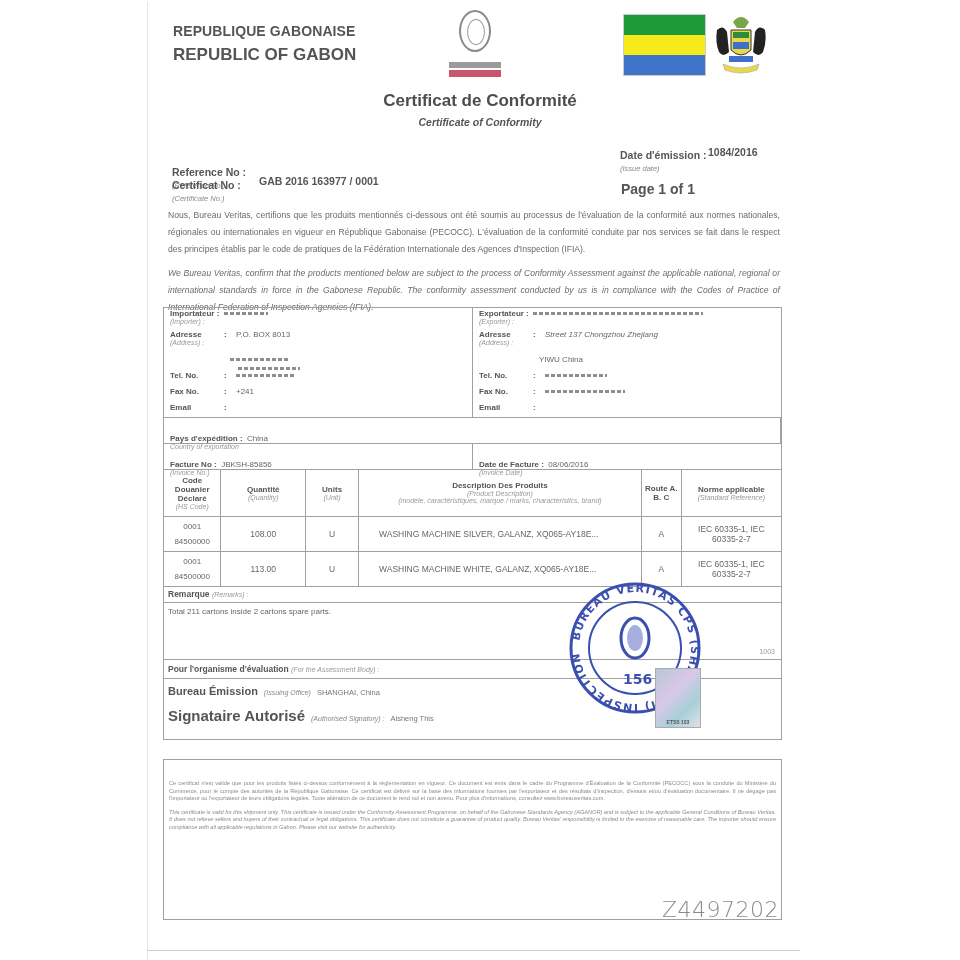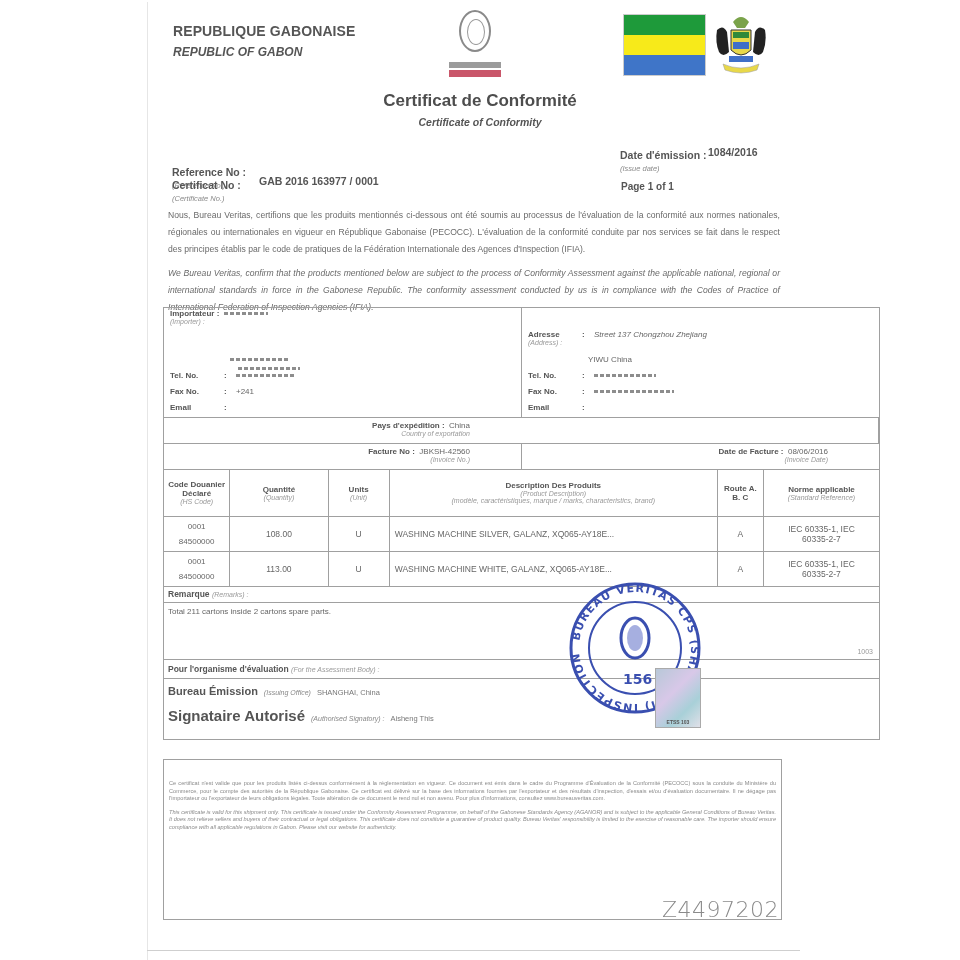--- a/index.html
+++ b/index.html
@@ -3,21 +3,21 @@
 <meta charset="utf-8">
 <style>
   * { box-sizing: border-box; margin: 0; padding: 0; }
   html, body { width: 960px; height: 960px; background: #ffffff; overflow: hidden; }
   body { font-family: "Liberation Sans", sans-serif; color: #4a4a4a; position: relative; }
 
   .page { position: absolute; left: 147px; top: 2px; width: 660px; height: 958px; background: #fff; border-left: 1px solid #e6e6e6; }
   .page-bottom-rule { position: absolute; left: 147px; top: 950px; width: 653px; height: 1px; background: #cfcfcf; }
 
   .hdr-fr { position: absolute; left: 173px; top: 23px; font-weight: bold; font-size: 14px; color: #555; letter-spacing: 0.1px; }
-  .hdr-en { position: absolute; left: 173px; top: 45px; font-weight: bold; font-style: italic; font-size: 12px; color: #555; }
+  .hdr-en { position: absolute; left: 173px; top: 45px; font-weight: bold; font-size: 17px; color: #555; }
 
   .bv-logo { position: absolute; left: 447px; top: 10px; width: 56px; height: 68px; }
   .bv-oval { position: absolute; left: 12px; top: 0; width: 32px; height: 42px; border: 2px solid #8a8a8a; border-radius: 50%; }
   .bv-oval::after { content: ""; position: absolute; left: 6px; top: 7px; width: 16px; height: 24px; border: 1px solid #9a9a9a; border-radius: 50%; }
   .bv-bar1 { position: absolute; left: 2px; top: 52px; width: 52px; height: 6px; background: #9b9b9b; }
   .bv-bar2 { position: absolute; left: 2px; top: 60px; width: 52px; height: 7px; background: #c9566a; }
 
   .flag { position: absolute; left: 623px; top: 14px; width: 83px; height: 62px; border: 1px solid #ccc; }
   .flag .g { height: 33.3%; background: #1e9a3a; }
   .flag .y { height: 33.4%; background: #f7ea1a; }
@@ -30,48 +30,48 @@
 
   .lbl { font-weight: bold; font-size: 10.5px; color: #555; }
   .sub { font-style: italic; font-size: 7.5px; color: #8a8a8a; display: block; margin-top: 1px; }
   .val { font-weight: bold; font-size: 10.5px; color: #555; }
 
   .ref-block { position: absolute; left: 172px; top: 162px; }
   .cert-block { position: absolute; left: 172px; top: 175px; }
   .cert-block .val { position: absolute; left: 87px; top: 0; white-space: nowrap; }
   .date-block { position: absolute; left: 620px; top: 145px; }
   .date-block .val { position: absolute; left: 88px; top: 1px; white-space: nowrap; }
-  .page-no { position: absolute; left: 621px; top: 181px; font-weight: bold; font-size: 10px; color: #555; }
+  .page-no { position: absolute; left: 621px; top: 181px; font-weight: bold; font-size: 14px; color: #555; }
 
   .para { position: absolute; left: 168px; width: 612px; font-size: 8.6px; line-height: 17px; color: #6a6a6a; text-align: justify; }
   .para.fr { top: 207px; }
   .para.en { top: 265px; font-style: italic; }
 
-  .tbl { position: absolute; left: 163px; top: 307px; width: 717px; border: 1px solid #a0a0a0; }
+  .tbl { position: absolute; left: 163px; top: 307px; width: 619px; border: 1px solid #a0a0a0; }
   .row2 { display: flex; border-bottom: 1px solid #a0a0a0; }
   .row2 .cell { flex: 1; padding: 2px 6px; position: relative; }
   .row2 .cell:first-child { border-right: 1px solid #a0a0a0; }
   .party { height: 110px; }
   .kv { position: absolute; left: 6px; font-size: 8px; font-weight: bold; color: #555; width: 300px; }
   .kv .k { display: inline-block; width: 54px; }
   .kv .sep { display: inline-block; width: 12px; }
   .kv .v { font-weight: normal; color: #666; }
   .kv .s { display: block; font-style: italic; font-weight: normal; font-size: 7px; color: #999; }
   .blur { display: inline-block; height: 3px; background: repeating-linear-gradient(90deg, #8d8d8d 0 4px, transparent 4px 6px); vertical-align: middle; }
 
   .info { height: 26px; }
-  .info .kv { top: 3px; text-align: right; }
+  .info .kv { top: 16px; }
 
   .goods { width: 100%; border-collapse: collapse; }
   .goods th, .goods td { border-right: 1px solid #a0a0a0; border-bottom: 1px solid #a0a0a0; text-align: center; vertical-align: middle; font-size: 8px; color: #555; }
   .goods th:last-child, .goods td:last-child { border-right: none; }
   .goods th { font-weight: bold; height: 46px; padding: 2px; }
   .goods th .s { display: block; font-style: italic; font-weight: normal; font-size: 7px; color: #999; }
   .goods td { height: 35px; font-size: 8.5px; color: #666; }
-  .goods td.desc { text-align: left; padding-left: 5px; }
+  .goods td.desc { text-align: left; padding-left: 20px; }
   .goods td.hs { font-size: 8px; line-height: 15px; }
 
   .remark-head { height: 16px; border-bottom: 1px solid #a0a0a0; padding: 2px 4px; font-size: 8.5px; }
   .remark-body { height: 57px; border-bottom: 1px solid #a0a0a0; padding: 3px 4px; font-size: 8px; color: #666; line-height: 11px; position: relative; }
   .remark-body .corner { position: absolute; right: 6px; bottom: 2px; font-size: 7px; color: #999; }
   .org-head { height: 19px; border-bottom: 1px solid #a0a0a0; padding: 4px 4px; font-size: 8.5px; }
   .org-body { height: 60px; padding: 6px 4px; font-size: 8.5px; position: relative; }
   .org-line { margin-bottom: 10px; }
   .org-line .small { font-style: italic; font-size: 7px; color: #888; font-weight: normal; margin: 0 6px; }
   .org-line .v { font-size: 7.5px; color: #777; font-weight: normal; }
@@ -137,34 +137,42 @@
 <div class="para fr">Nous, Bureau Veritas, certifions que les produits mentionnés ci-dessous ont été soumis au processus de l'évaluation de la conformité aux normes nationales, régionales ou internationales en vigueur en République Gabonaise (PECOCC). L'évaluation de la conformité conduite par nos services se fait dans le respect des principes établis par le code de pratiques de la Fédération Internationale des Agences d'Inspection (IFIA).</div>
 <div class="para en">We Bureau Veritas, confirm that the products mentioned below are subject to the process of Conformity Assessment against the applicable national, regional or international standards in force in the Gabonese Republic. The conformity assessment conducted by us is in compliance with the Codes of Practice of International Federation of Inspection Agencies (IFIA).</div>
 
 <div class="tbl">
   <div class="row2 party">
     <div class="cell">
       <div class="kv" style="top:1px">
         <span class="k">Importateur :</span><span class="blur" style="width:44px"></span>
         <span class="s">(Importer) :</span>
       </div>
+      <div class="kv" style="top:22px">
+        <span class="k">Adresse</span><span class="sep">:</span><span class="v">P.O. BOX 8013</span>
+        <span class="s">(Address) :</span>
+      </div>
       <div class="kv" style="top:47px;left:66px">
         <span class="blur" style="width:58px"></span><br><span class="blur" style="width:62px;margin-left:8px"></span>
       </div>
       <div class="kv" style="top:63px">
         <span class="k">Tel. No.</span><span class="sep">:</span><span class="blur" style="width:58px"></span>
       </div>
       <div class="kv" style="top:79px">
         <span class="k">Fax No.</span><span class="sep">:</span><span class="v">+241</span>
       </div>
       <div class="kv" style="top:95px">
         <span class="k">Email</span><span class="sep">:</span><span class="v"></span>
       </div>
     </div>
     <div class="cell">
+      <div class="kv" style="top:1px">
+        <span class="k">Exportateur :</span><span class="blur" style="width:170px"></span>
+        <span class="s">(Exporter) :</span>
+      </div>
       <div class="kv" style="top:22px">
         <span class="k">Adresse</span><span class="sep">:</span><span class="v" style="font-style:italic">Street 137 Chongzhou Zhejiang</span>
         <span class="s">(Address) :</span>
       </div>
       <div class="kv" style="top:47px;left:66px">
         <span class="v">YIWU China</span>
       </div>
       <div class="kv" style="top:63px">
         <span class="k">Tel. No.</span><span class="sep">:</span><span class="blur" style="width:62px"></span>
       </div>
@@ -182,21 +190,21 @@
       <div class="kv">
         <span>Pays d'expédition :</span>&nbsp;&nbsp;<span class="v">China</span>
         <span class="s">Country of exportation</span>
       </div>
     </div>
   </div>
 
   <div class="row2 info">
     <div class="cell">
       <div class="kv">
-        <span>Facture No :</span>&nbsp;&nbsp;<span class="v">JBKSH-42560</span>
+        <span>Facture No :</span>&nbsp;&nbsp;<span class="v">JBKSH-85856</span>
         <span class="s">(Invoice No.)</span>
       </div>
     </div>
     <div class="cell">
       <div class="kv">
         <span>Date de Facture :</span>&nbsp;&nbsp;<span class="v">08/06/2016</span>
         <span class="s">(Invoice Date)</span>
       </div>
     </div>
   </div>

